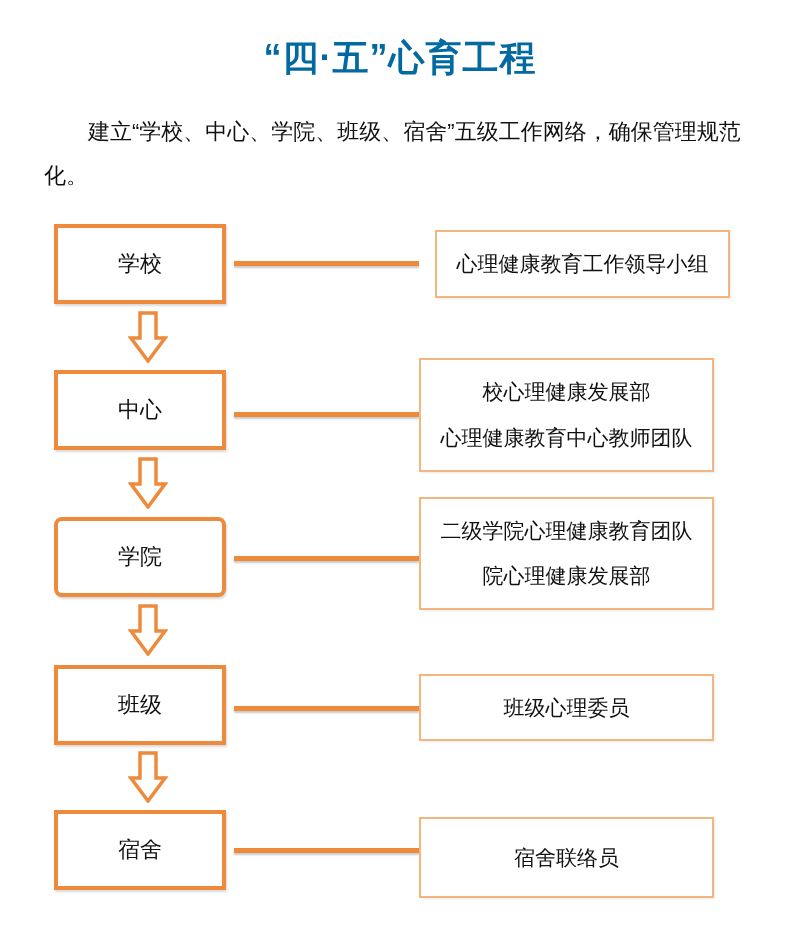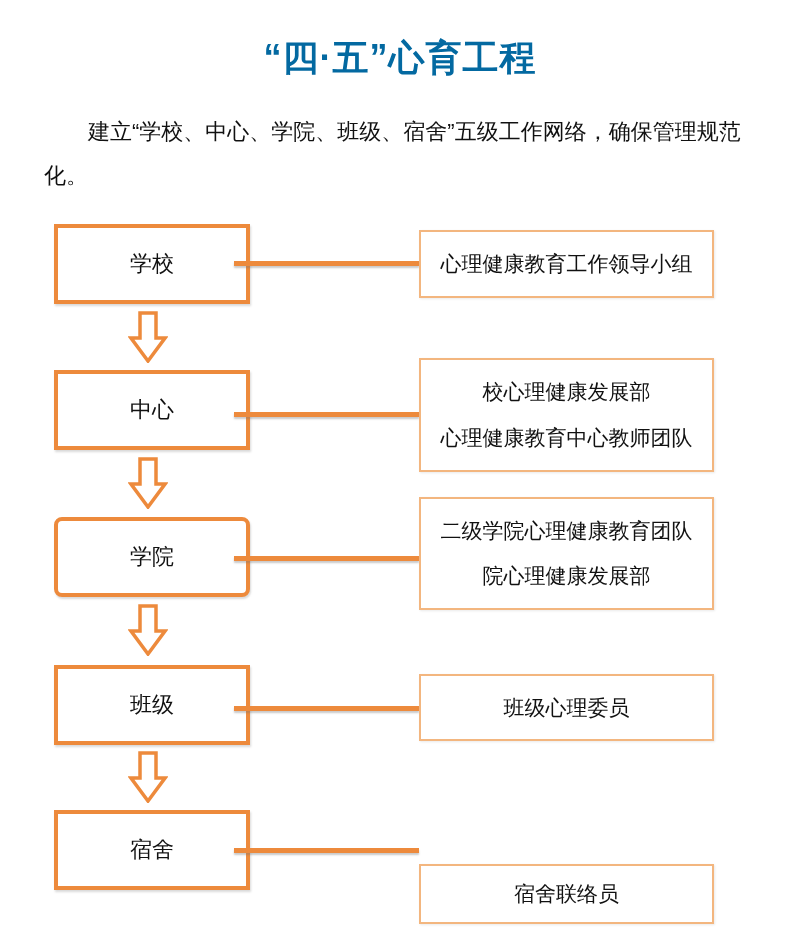--- a/index.html
+++ b/index.html
@@ -10,46 +10,46 @@
   }
   .page-title{
     position:absolute;top:34px;left:0;width:800px;text-align:center;
     font-size:36px;font-weight:700;letter-spacing:1px;color:#0369a1;
   }
   .intro{
     position:absolute;top:110px;left:44px;width:708px;
     font-size:22px;line-height:2.0;text-indent:2em;color:#111;
   }
   .level-box{
-    position:absolute;left:54px;width:196px;height:80px;box-sizing:border-box;
+    position:absolute;left:54px;width:172px;height:80px;box-sizing:border-box;
     border:4px solid #ED8A3C;background:#ffffff;
     display:flex;align-items:center;justify-content:center;
     font-size:22px;color:#111;
     box-shadow:1px 2px 2px rgba(150,150,150,0.35);
   }
   .lb-1{top:224px;} .lb-2{top:370px;} .lb-3{top:517px;border-radius:8px;} .lb-4{top:665px;} .lb-5{top:810px;}
   .down-arrow{position:absolute;left:128px;width:40px;height:52px;}
   .da-1{top:311px;} .da-2{top:457px;} .da-3{top:604px;} .da-4{top:751px;}
   .connector{
     position:absolute;left:234px;width:185px;height:5px;background:#ED8A3C;
     box-shadow:0 2px 2px rgba(120,120,120,0.4);
   }
   .cn-1{top:261px;} .cn-2{top:412px;} .cn-3{top:556px;} .cn-4{top:706px;} .cn-5{top:848px;}
   .detail-box{
     position:absolute;left:419px;width:295px;box-sizing:border-box;
     border:2px solid #F3B67F;background:#ffffff;
     display:flex;flex-direction:column;align-items:center;justify-content:space-evenly;
     font-size:21px;color:#111;text-align:center;
     box-shadow:1px 1px 2px rgba(180,180,180,0.28);
   }
-  .db-1{top:230px;height:68px;}
+  .db-1{top:230px;height:68px;margin-left:16px;}
   .db-2{top:358px;height:114px;}
   .db-3{top:497px;height:113px;}
   .db-4{top:674px;height:67px;}
-  .db-5{top:864px;height:60px;}
+  .db-5{top:817px;height:81px;}
   .detail-line{display:block;white-space:nowrap;}
 </style>
 </head>
 <body>
 
 <div class="page-title">“四·五”心育工程</div>
 
 <div class="intro">建立“学校、中心、学院、班级、宿舍”五级工作网络，确保管理规范化。</div>
 
 <div class="level-box lb-1">

